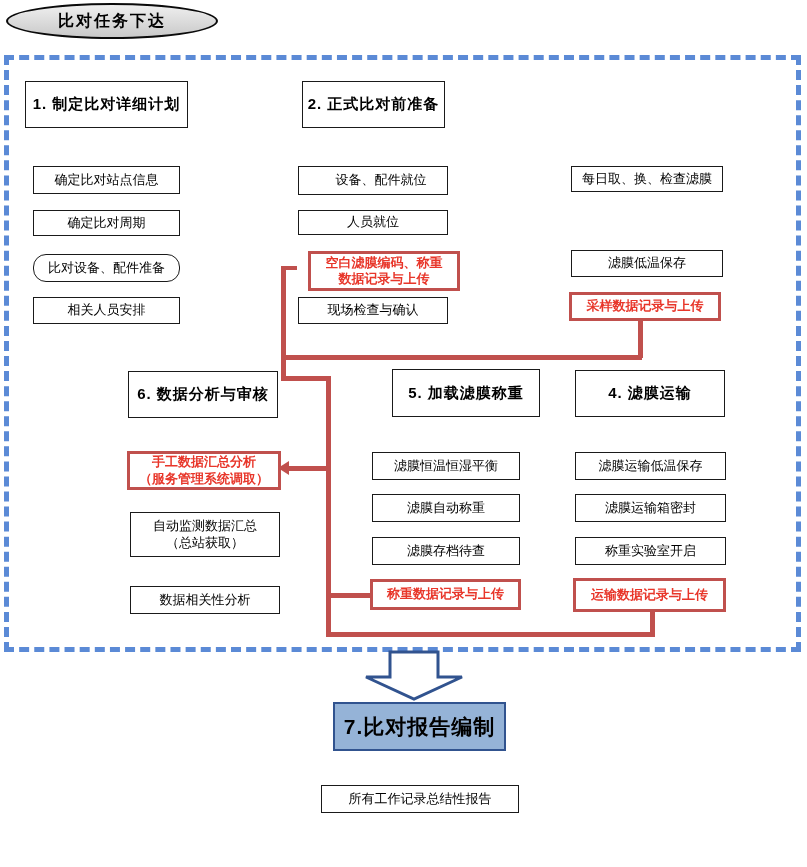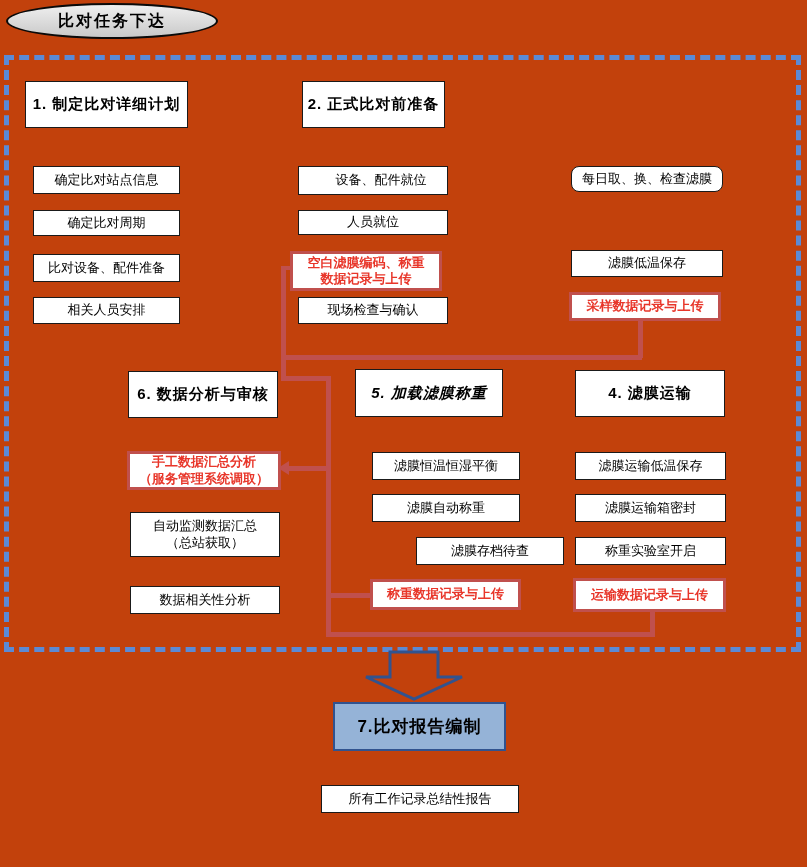--- a/index.html
+++ b/index.html
@@ -1,33 +1,33 @@
 <!DOCTYPE html>
 <html><head>
 <meta charset="utf-8">
 <style>
   html,body{margin:0;padding:0;background:#000;}
-  #stage{position:relative;width:807px;height:867px;background:#c2410c;overflow:hidden;
+  #stage{position:relative;width:807px;height:867px;background:#ffffff;overflow:hidden;
          font-family:"Liberation Sans","DejaVu Sans",sans-serif;color:#000;}
   .box{position:absolute;background:#fff;display:flex;align-items:center;justify-content:center;
        text-align:center;font-size:13px;line-height:1.25;white-space:pre-line;box-sizing:border-box;
        border:1px solid #1a1a1a;}
   .hdr{font-weight:bold;font-size:15px;letter-spacing:1px;}
   .redbox{border:3px solid #C0504D;color:#E8362A;font-weight:bold;}
   .line{position:absolute;background:#C0504D;}
   .arrowhead-left{position:absolute;width:0;height:0;border-top:7px solid transparent;
        border-bottom:7px solid transparent;border-right:11px solid #C0504D;}
   .ellipse{position:absolute;left:6px;top:3px;width:208px;height:32px;border-radius:50%;
        background:linear-gradient(#efefef,#c9c9c9);border:2px solid #0a0a0a;display:flex;
        align-items:center;justify-content:center;font-weight:bold;font-size:16px;letter-spacing:2px;}
   .boundary{position:absolute;left:4px;top:55px;width:797px;height:597px;box-sizing:border-box;
        border:5px dashed #5B8AD6;}
   .report{position:absolute;left:333px;top:702px;width:173px;height:49px;box-sizing:border-box;
        background:#95B3D7;border:2px solid #31538F;display:flex;align-items:center;justify-content:center;
-       font-weight:bold;font-size:17px;letter-spacing:1px;}
+       font-weight:bold;font-size:21px;letter-spacing:1px;}
   .bigarrow{position:absolute;left:358px;top:648px;}
 </style>
 </head>
 <body>
 
 <div id="stage">
 
   <div class="ellipse">
     <span>比对任务下达</span>
   </div>
@@ -45,62 +45,62 @@
   <div class="line" style="left:331px;top:593px;width:41px;height:5px;"></div>
   <div class="line" style="left:326px;top:632px;width:329px;height:5px;"></div>
   <div class="line" style="left:650px;top:611px;width:5px;height:23px;"></div>
 
   <div class="box hdr" style="left:25px;top:81px;width:163px;height:47px;">
     <span>1. 制定比对详细计划</span></div>
   <div class="box" style="left:33px;top:166px;width:147px;height:28px;">
     <span>确定比对站点信息</span></div>
   <div class="box" style="left:33px;top:210px;width:147px;height:26px;">
     <span>确定比对周期</span></div>
-  <div class="box" style="left:33px;top:254px;width:147px;height:28px;">
+  <div class="box" style="left:33px;top:254px;width:147px;height:28px;border-radius:13px;">
     <span>比对设备、配件准备</span></div>
   <div class="box" style="left:33px;top:297px;width:147px;height:27px;">
     <span>相关人员安排</span></div>
 
   <div class="box hdr" style="left:302px;top:81px;width:143px;height:47px;">
     <span>2. 正式比对前准备</span></div>
   <div class="box" style="left:298px;top:166px;width:150px;height:29px;padding-left:16px;">
     <span>设备、配件就位</span></div>
   <div class="box" style="left:298px;top:210px;width:150px;height:25px;">
     <span>人员就位</span></div>
-  <div class="box redbox" style="left:290px;top:251px;width:152px;height:40px;">
+  <div class="box redbox" style="left:308px;top:251px;width:152px;height:40px;">
     <span>空白滤膜编码、称重
 数据记录与上传</span></div>
   <div class="box" style="left:298px;top:297px;width:150px;height:27px;">
     <span>现场检查与确认</span></div>
 
-  <div class="box" style="left:571px;top:166px;width:152px;height:26px;border-radius:8px;">
+  <div class="box" style="left:571px;top:166px;width:152px;height:26px;">
     <span>每日取、换、检查滤膜</span></div>
   <div class="box" style="left:571px;top:250px;width:152px;height:27px;">
     <span>滤膜低温保存</span></div>
   <div class="box redbox" style="left:569px;top:292px;width:152px;height:29px;">
     <span>采样数据记录与上传</span></div>
 
   <div class="box hdr" style="left:128px;top:371px;width:150px;height:47px;">
     <span>6. 数据分析与审核</span></div>
   <div class="box" style="left:130px;top:512px;width:150px;height:45px;">
     <span>自动监测数据汇总
 （总站获取）</span></div>
   <div class="box redbox" style="left:127px;top:451px;width:154px;height:39px;">
     <span>手工数据汇总分析
 （服务管理系统调取）</span></div>
   <div class="box" style="left:130px;top:586px;width:150px;height:28px;">
     <span>数据相关性分析</span></div>
 
-  <div class="box hdr" style="left:355px;top:369px;width:148px;height:48px;font-style:italic;">
+  <div class="box hdr" style="left:392px;top:369px;width:148px;height:48px;">
     <span>5. 加载滤膜称重</span></div>
   <div class="box" style="left:372px;top:452px;width:148px;height:28px;">
     <span>滤膜恒温恒湿平衡</span></div>
   <div class="box" style="left:372px;top:494px;width:148px;height:28px;">
     <span>滤膜自动称重</span></div>
-  <div class="box" style="left:372px;top:537px;width:148px;height:28px;margin-left:44px;">
+  <div class="box" style="left:372px;top:537px;width:148px;height:28px;">
     <span>滤膜存档待查</span></div>
   <div class="box redbox" style="left:370px;top:579px;width:151px;height:31px;">
     <span>称重数据记录与上传</span></div>
 
   <div class="box hdr" style="left:575px;top:370px;width:150px;height:47px;">
     <span>4. 滤膜运输</span></div>
   <div class="box" style="left:575px;top:452px;width:151px;height:28px;">
     <span>滤膜运输低温保存</span></div>
   <div class="box" style="left:575px;top:494px;width:151px;height:28px;">
     <span>滤膜运输箱密封</span></div>

